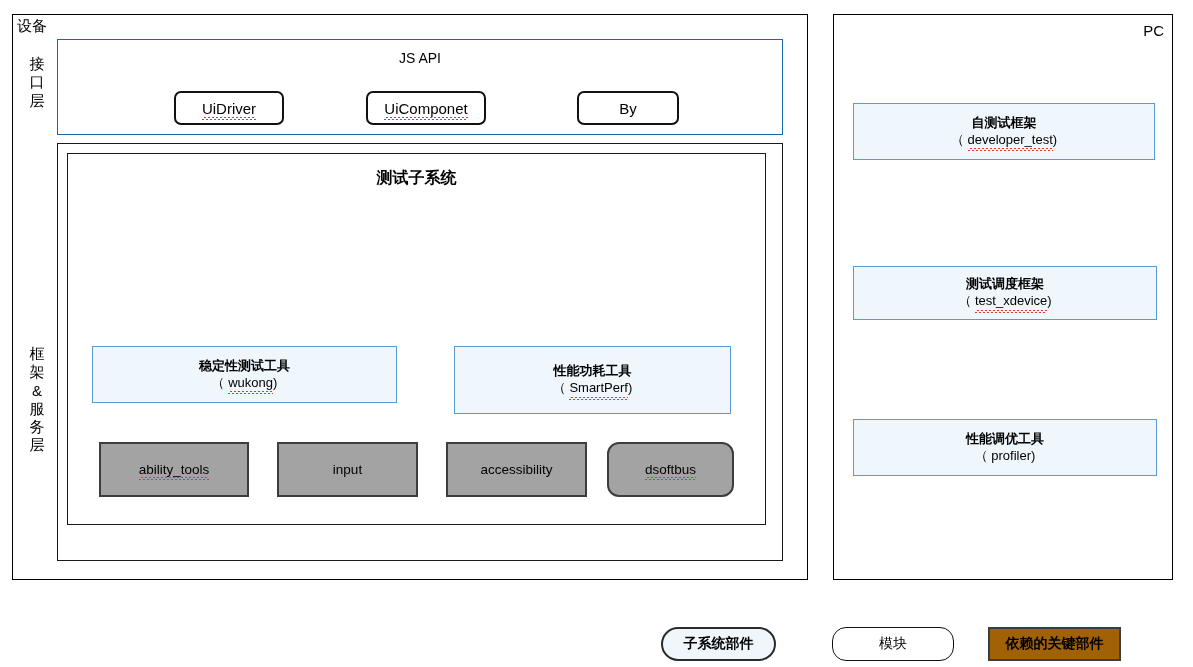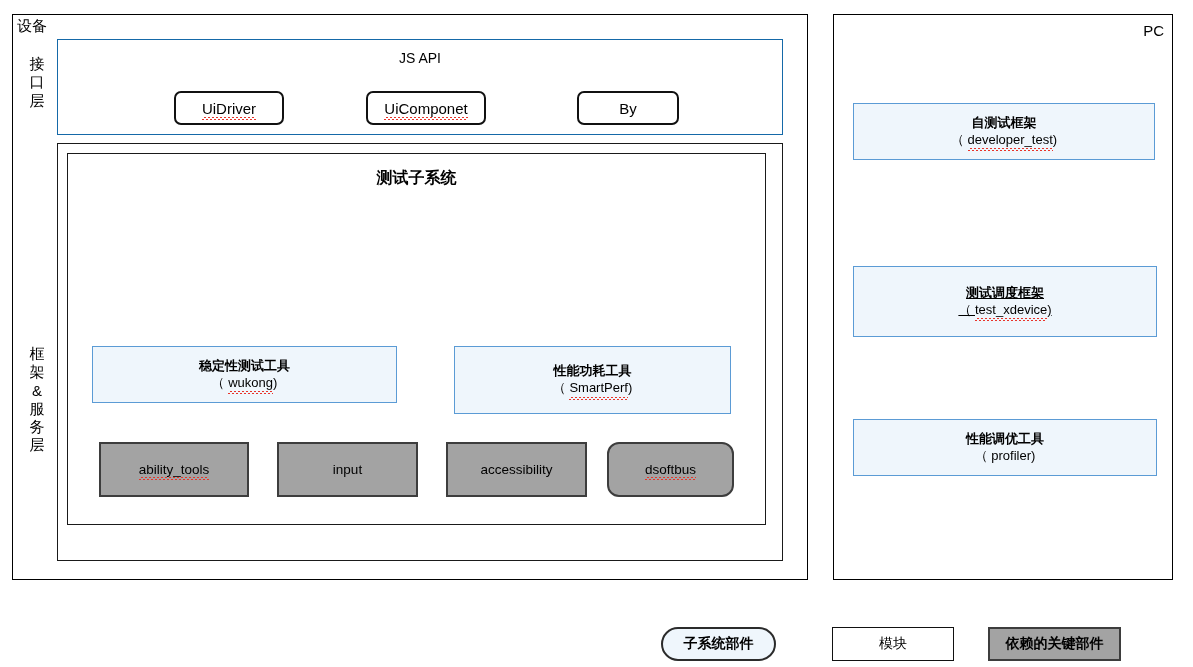--- a/index.html
+++ b/index.html
@@ -153,21 +153,21 @@
     background: #eff6fc;
     font-weight: bold;
   }
   .legend-mod {
     border: 1.2px solid #111111;
     background: #ffffff;
     font-weight: normal;
   }
   .legend-dep {
     border: 2.2px solid #3d3d3d;
-    background: #a3a3a3;
+    background: #a16207;
     font-weight: bold;
   }
 </style>
 </head>
 <body>
 
 <div class="abs panel" style="left:12px; top:14px; width:796px; height:566px;">
 
   <div class="panel-tag" style="left:4px; top:3px;">设备</div>
 
@@ -237,38 +237,38 @@
 
   <div class="panel-tag" style="right:8px; top:8px;">PC</div>
 
   <div class="abs comp" style="left:19px; top:88px; width:302px; height:57px;">
     <div class="l1">自测试框架</div>
     <div class="l2">
       <span>（&nbsp;</span><span class="sq">developer_test</span><span>)</span>
     </div>
   </div>
 
-  <div class="abs comp" style="left:19px; top:251px; width:304px; height:71px;text-decoration:underline;">
+  <div class="abs comp" style="left:19px; top:251px; width:304px; height:54px;">
     <div class="l1">测试调度框架</div>
     <div class="l2">
       <span>（&nbsp;</span><span class="sq">test_xdevice</span><span>)</span>
     </div>
   </div>
 
   <div class="abs comp" style="left:19px; top:404px; width:304px; height:57px;">
     <div class="l1">性能调优工具</div>
     <div class="l2">
       <span>（&nbsp;</span><span>profiler</span><span>)</span>
     </div>
   </div>
 </div>
 
 <div class="legend-item legend-sub" style="left:661px; top:627px; width:115px; height:34px;border-radius:17px;">
   <span>子系统部件</span>
 </div>
 
-<div class="legend-item legend-mod" style="left:832px; top:627px; width:122px; height:34px;">
+<div class="legend-item legend-mod" style="left:832px; top:627px; width:122px; height:34px;border-radius:14px;">
   <span>模块</span>
 </div>
 
 <div class="legend-item legend-dep" style="left:988px; top:627px; width:133px; height:34px;">
   <span>依赖的关键部件</span>
 </div>
 
 </body></html>

